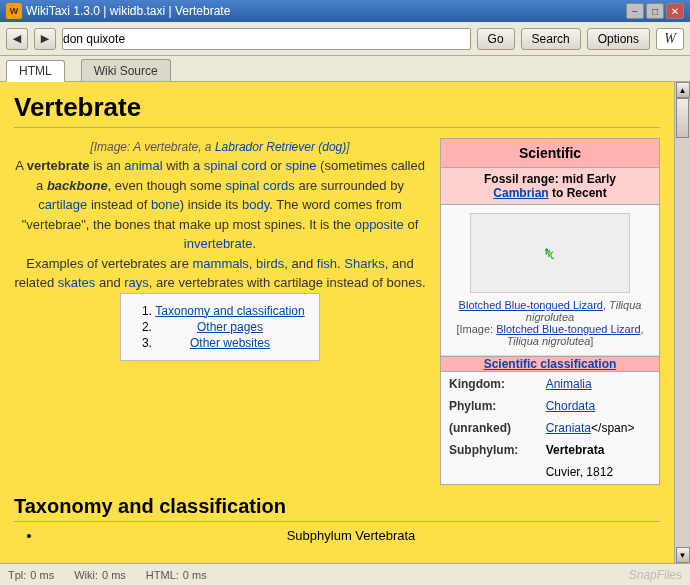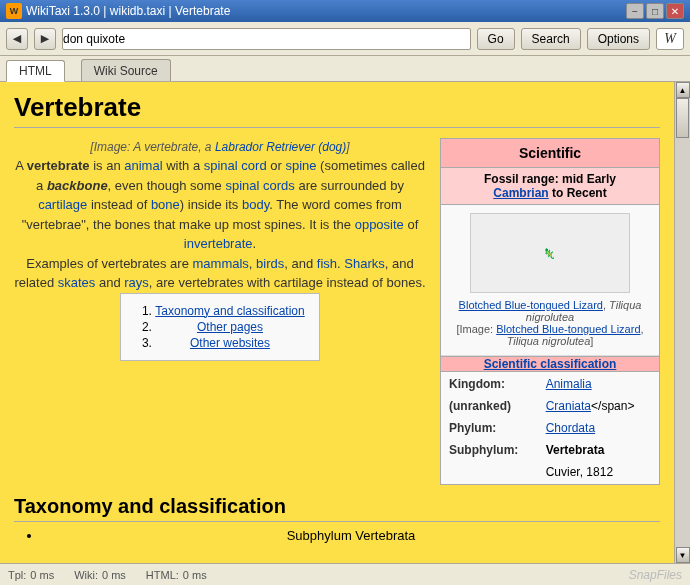--- a/index.html
+++ b/index.html
@@ -358,26 +358,26 @@
         <div class="infobox-sci-header">
           <a href="#">Scientific classification</a>
         </div>
         <table class="infobox-table">
           <tbody>
               <tr>
             <td>Kingdom:</td>
             <td><a href="#">Animalia</a></td>
           </tr>
           <tr>
+            <td>Phylum:</td>
+            <td><a href="#">Chordata</a></td>
+          </tr>
+          <tr>
             <td>(unranked)</td>
             <td><a href="#">Craniata</a>&lt;/span&gt;</td>
-          </tr>
-          <tr>
-            <td>Phylum:</td>
-            <td><a href="#">Chordata</a></td>
           </tr>
           <tr>
             <td><b>Subphylum:</b></td>
             <td><b>Vertebrata</b></td>
           </tr>
           <tr>
             <td></td>
             <td>Cuvier, 1812</td>
           </tr>
         </tbody>

